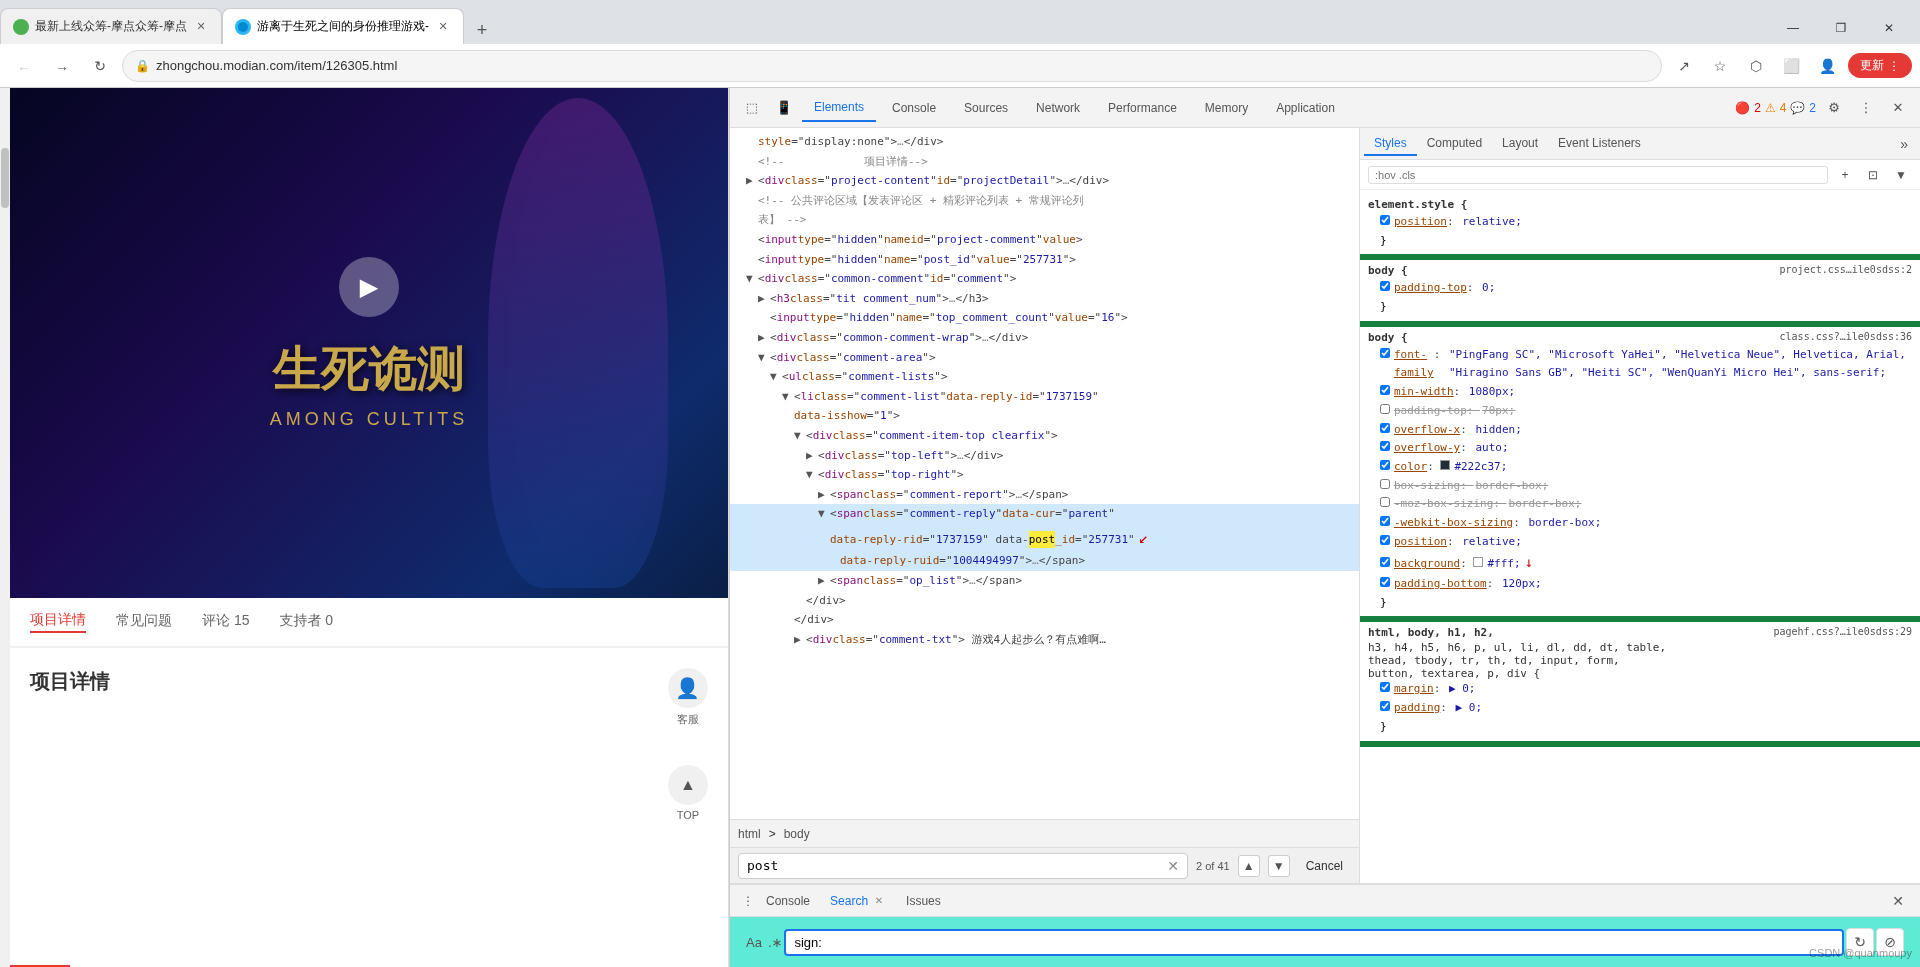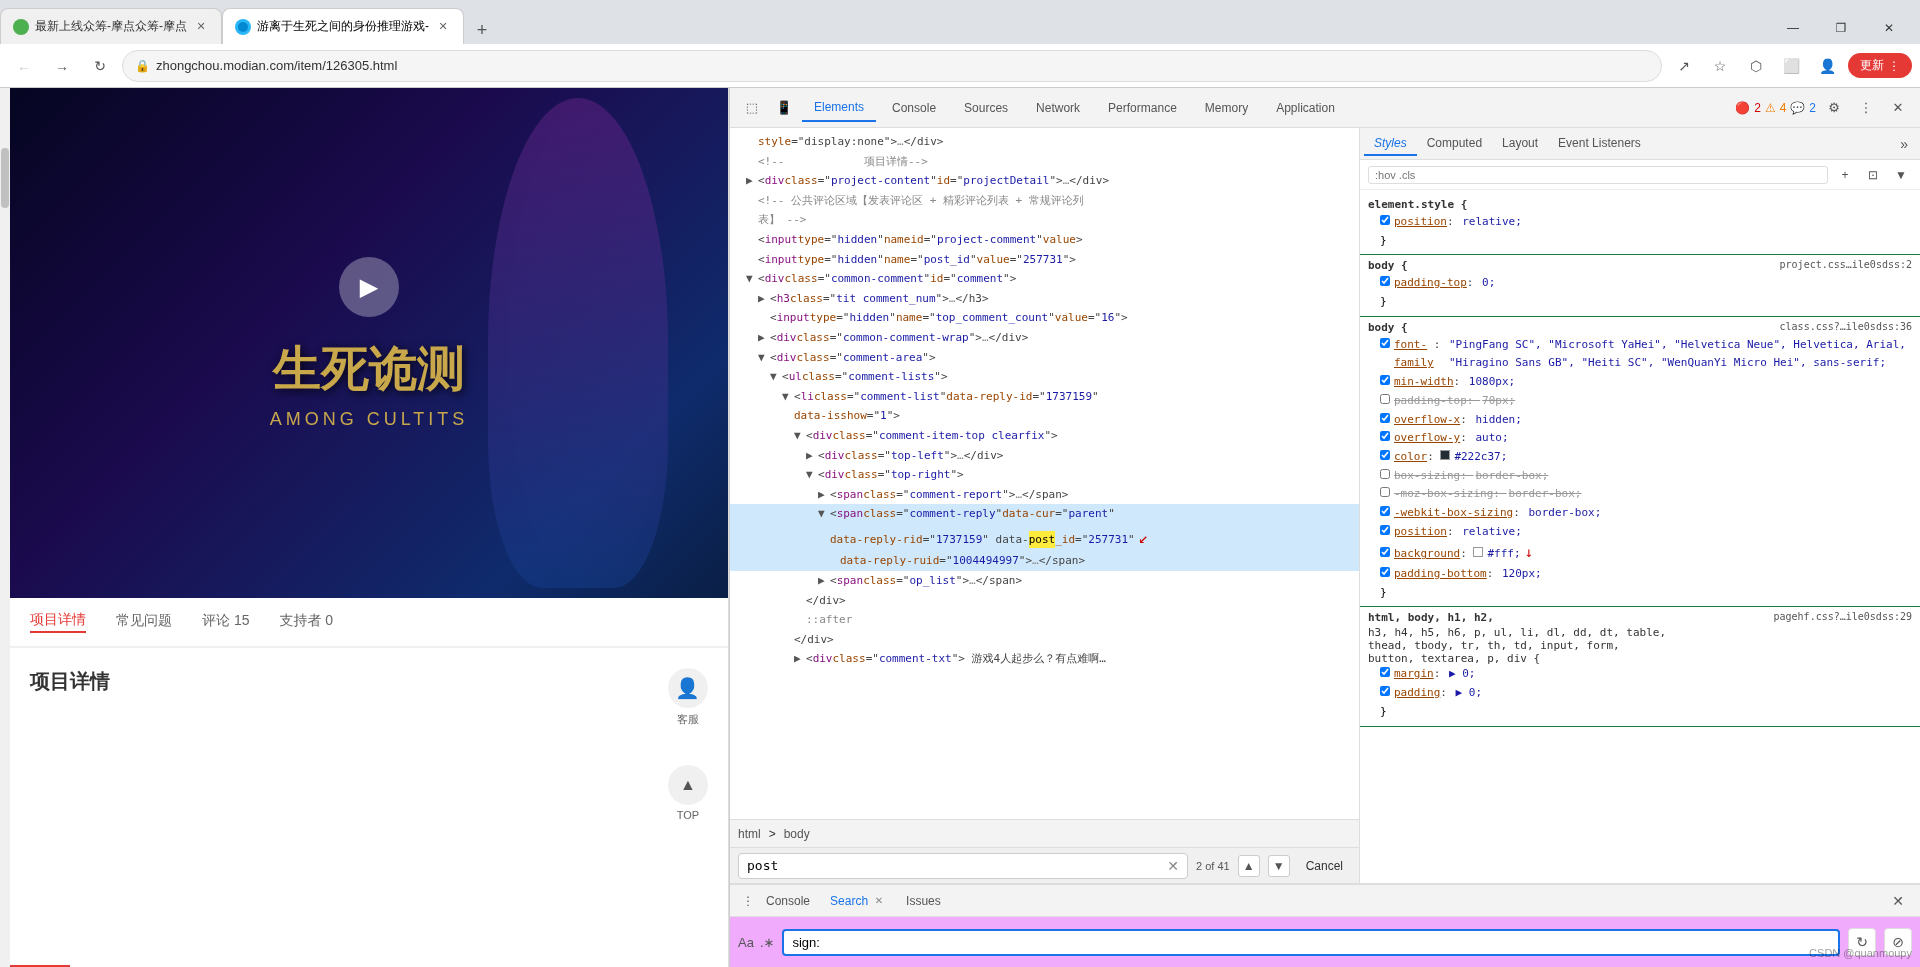--- a/index.html
+++ b/index.html
@@ -483,21 +483,20 @@
     .styles-tab {
       padding: 4px 10px;
       font-size: 12px;
       color: #555;
       cursor: pointer;
       border-bottom: 2px solid transparent;
     }
     .styles-tab.active {
       color: #1a73e8;
       border-bottom: 2px solid #1a73e8;
-      font-style: italic;
     }
     .styles-more {
       margin-left: auto;
       font-size: 14px;
       color: #555;
       cursor: pointer;
       padding: 0 8px;
     }
 
     
@@ -533,21 +532,21 @@
     
     .styles-content {
       flex: 1;
       overflow-y: auto;
       padding: 4px 0;
       font-family: monospace;
       font-size: 11px;
     }
     .style-rule {
       padding: 4px 8px;
-      border-bottom: 1px solid #15803d;
+      border-bottom: 6px solid #15803d;
     }
     .style-selector {
       color: #333;
       font-weight: bold;
       margin-bottom: 2px;
     }
     .style-source {
       color: #555;
       float: right;
       font-weight: normal;
@@ -631,23 +630,23 @@
     .console-close {
       margin-left: auto;
       font-size: 14px;
       color: #555;
       cursor: pointer;
       padding: 0 8px;
     }
     .console-search-area {
       display: flex;
       align-items: center;
-      padding: 6px 8px;
-      gap: 8px;
-      background: #f0abfc;
+      padding: 6px 16px;
+      gap: 2px;
+      background: #5eead4;
       height: 50px;
     }
     .console-options {
       display: flex;
       align-items: center;
       gap: 6px;
     }
     .option-label {
       font-size: 13px;
       color: #555;
@@ -1126,24 +1125,20 @@
                 <span class="tag-text">"&gt; </span>
                 <span class="ellipsis">…</span>
                 <span class="tag-text"> &lt;/span&gt;</span>
             </div>
 
             <div class="tree-line">
               <span class="tree-indent" style="width:72px;"></span>
               <span class="tag-text">&lt;/div&gt;</span>
             </div>
 
-            <div class="tree-line">
-              <span class="tree-indent" style="width:72px;"></span>
-              <span class="tag-text" style="color:#888;">::after</span>
-            </div>
 
             <div class="tree-line">
               <span class="tree-indent" style="width:60px;"></span>
               <span class="tag-text">&lt;/div&gt;</span>
             </div>
 
             <div class="tree-line">
               <span class="tree-indent" style="width:60px;"></span>
               <span class="tree-toggle">▶</span>
               <span class="tag-text">&lt;</span>

